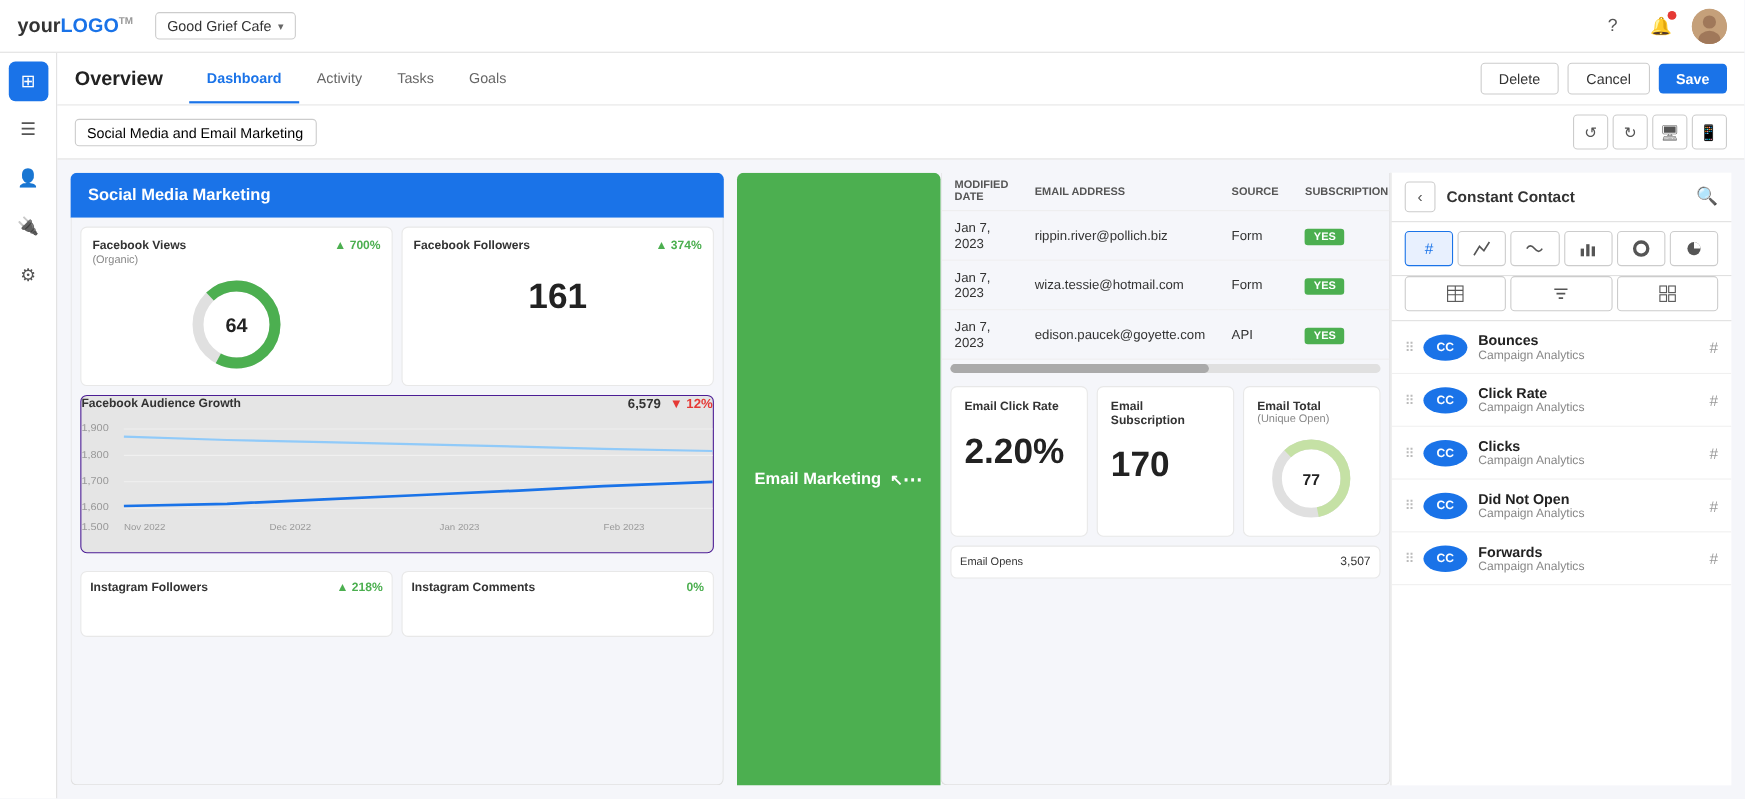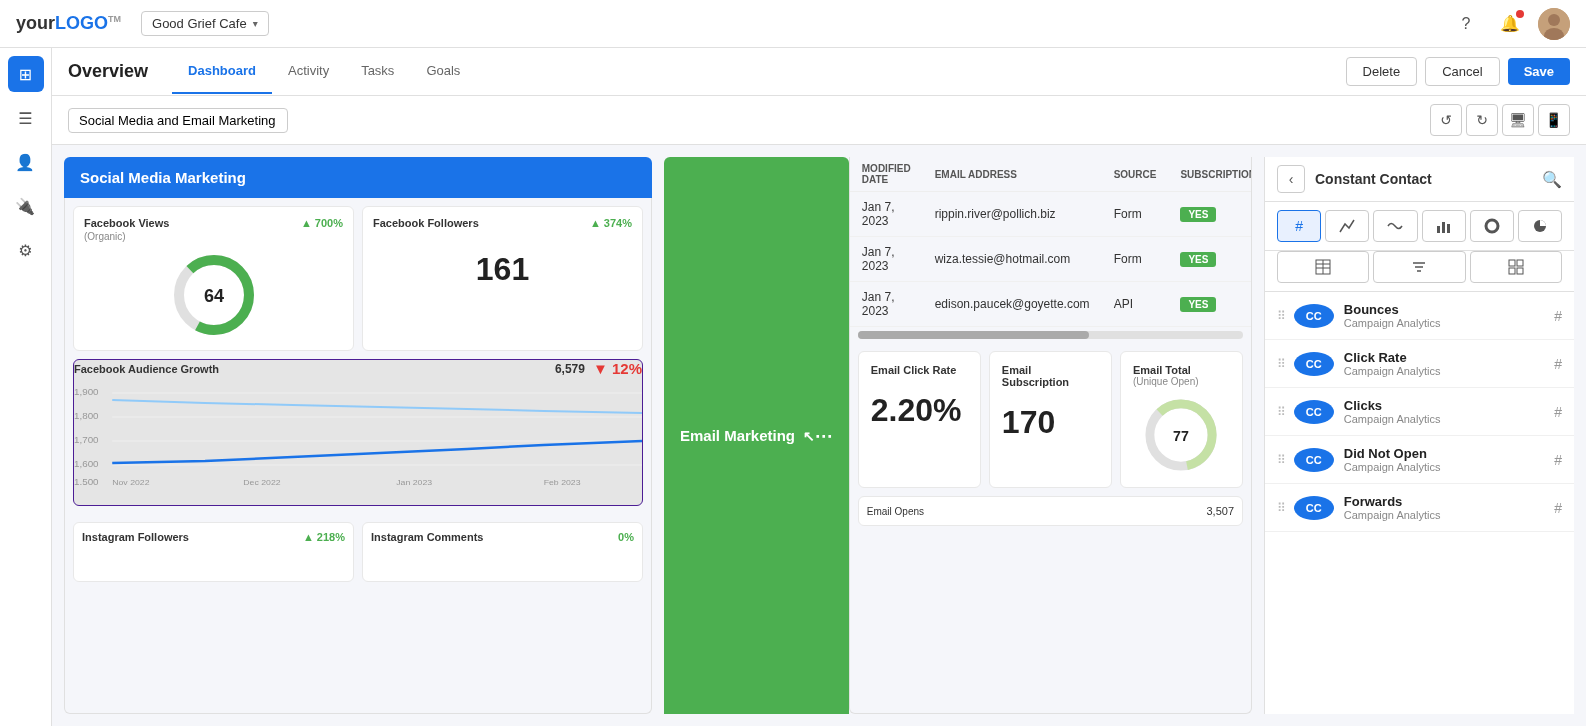--- a/index.html
+++ b/index.html
@@ -64,21 +64,21 @@
       padding: 8px 16px; display: flex; align-items: center; gap: 8px;
     }
     .dashboard-name-input {
       border: 1px solid #ccc; border-radius: 4px; padding: 4px 10px;
       font-size: 13px; width: 220px;
     }
     .view-icons { margin-left: auto; display: flex; gap: 4px; }
     .view-icon-btn { width: 32px; height: 32px; border: 1px solid #ccc; border-radius: 4px; background: #fff; display: flex; align-items: center; justify-content: center; cursor: pointer; color: #555; font-size: 14px; }
 
     
-    .content-area { flex: 1; display: flex; overflow: hidden; padding: 12px; gap: 12px; }
+    .content-area { flex: 1; display: flex; overflow: hidden; padding: 12px; }
 
     
     .dashboard-panels { flex: 1; overflow-y: auto; display: flex; gap: 12px; }
 
     
     .panel-left { flex: 1; display: flex; flex-direction: column; gap: 0; min-width: 0; }
     .panel-right { flex: 1; display: flex; flex-direction: row; gap: 0; min-width: 0; }
 
     .panel-header-blue {
       background: #1a73e8; color: #fff; padding: 12px 16px;
@@ -98,21 +98,21 @@
 
     
     .widget-row { display: flex; gap: 8px; padding: 8px; }
     .widget-card {
       background: #fff; border: 1px solid #e8e8e8; border-radius: 6px;
       flex: 1; padding: 10px; min-height: 140px; position: relative;
     }
     .widget-title { font-size: 11px; font-weight: 600; color: #333; margin-bottom: 2px; }
     .widget-subtitle { font-size: 10px; color: #888; }
     .widget-badge-green { color: #4caf50; font-size: 11px; font-weight: 600; }
-    .widget-badge-red { color: #e53935; font-size: 15px; font-weight: 600; }
+    .widget-badge-red { color: #e53935; font-size: 12px; font-weight: 600; }
     .widget-header { display: flex; justify-content: space-between; align-items: flex-start; }
 
     
     .donut-container { display: flex; align-items: center; justify-content: center; margin-top: 8px; }
     .donut-value { font-size: 32px; font-weight: 700; color: #222; }
 
     
     .growth-widget {
       background: #e5e5e5; border: 1px solid #4c1d95; border-radius: 6px;
       margin: 0 8px 8px; 

